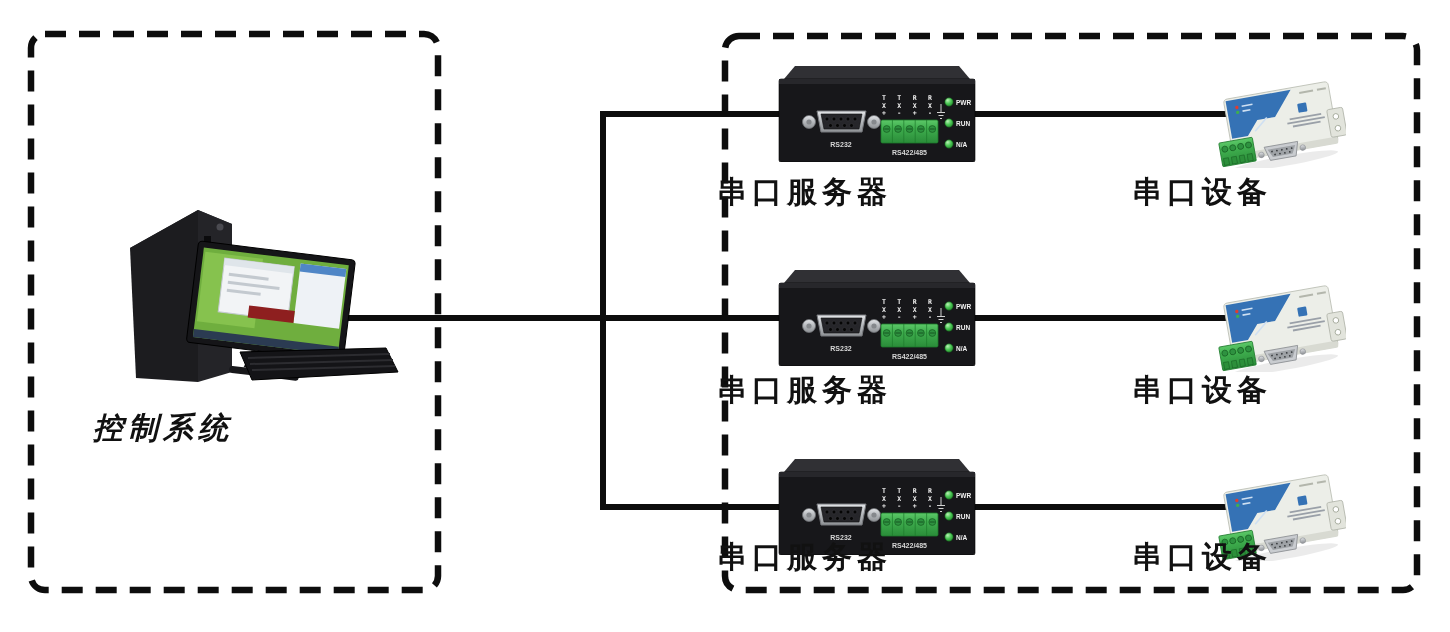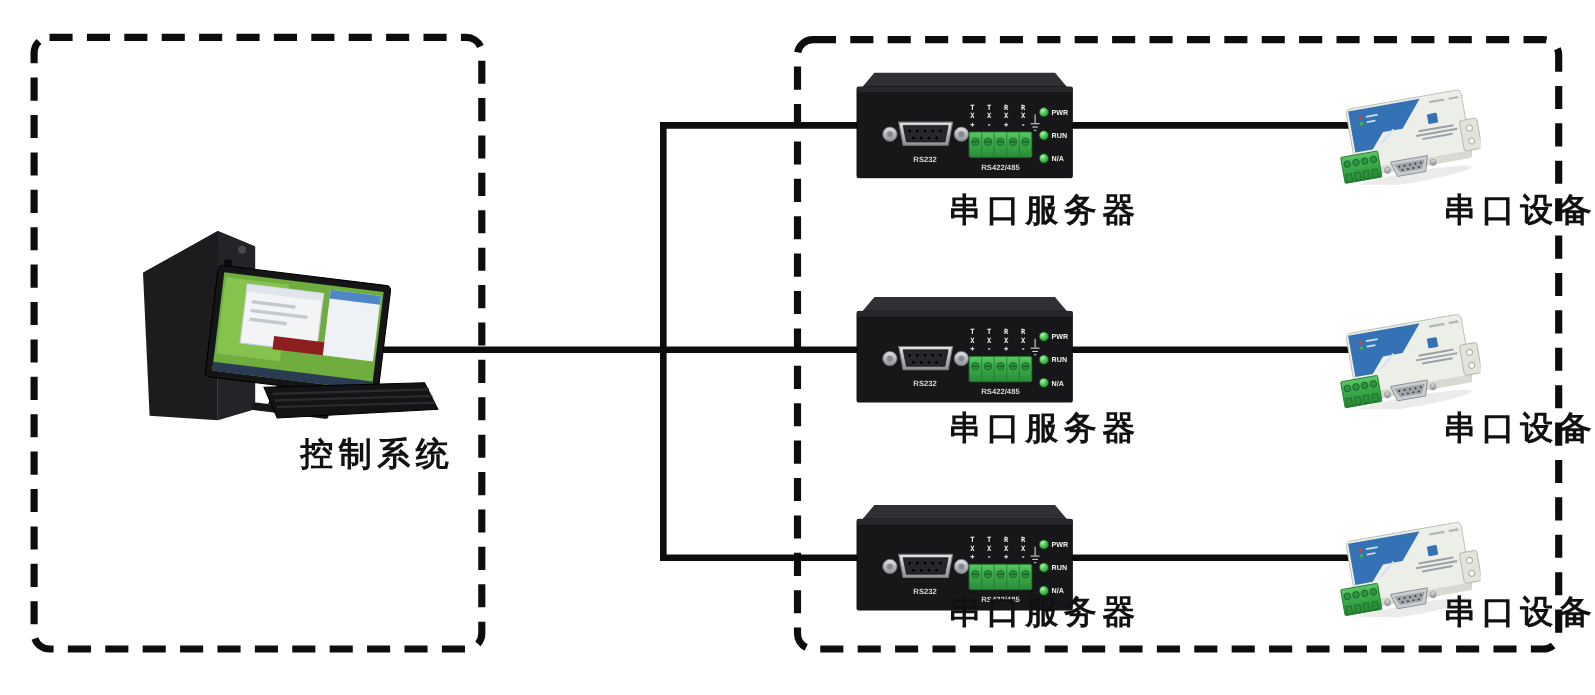--- a/index.html
+++ b/index.html
@@ -8,21 +8,21 @@
     width:1450px;height:632px;
     background:#ffffff;
     overflow:hidden;
     font-family:"Liberation Sans","DejaVu Sans",sans-serif;
   }
   .abs{position:absolute;}
   .layer{position:absolute;left:0;top:0;}
   .diagram-label{
     position:absolute;
     width:320px;height:34px;line-height:34px;
-    text-align:right;
+    text-align:left;
     font-size:30px;font-weight:700;
     letter-spacing:5px;
     color:#111111;
     white-space:nowrap;
   }
   svg{display:block;}
   #symdefs{position:absolute;width:0;height:0;overflow:hidden;}
 </style>
 </head>
 <body>
@@ -231,21 +231,21 @@
       <polygon points="158,152 182,152 188,170 152,170" fill="#1a1a1d"></polygon>
       <rect x="138" y="170" width="70" height="7" rx="3" fill="#17171a"></rect>
     </g>
     <g>
       <polygon points="140,152 286,148 298,172 152,180" fill="#141417" stroke="#000000"></polygon>
       <line x1="148" y1="158" x2="290" y2="154" stroke="#2c2c30" stroke-width="2"></line>
       <line x1="150" y1="164" x2="293" y2="160" stroke="#2c2c30" stroke-width="2"></line>
       <line x1="152" y1="170" x2="295" y2="166" stroke="#2c2c30" stroke-width="2"></line>
     </g>
   </svg>
-  <div class="diagram-label" style="left:93px;top:397px;">控制系统</div>
+  <div class="diagram-label" style="left:93px;top:411px;font-style:italic;">控制系统</div>
 
   <svg class="abs" style="left:777px;top:66px;" width="200" height="96">
       <use href="#sym-server" xlink:href="#sym-server"></use>
     </svg>
   <div class="diagram-label" style="left:717px;top:175px;">串口服务器</div>
   <svg class="abs" style="left:1216px;top:62px;" width="130" height="106">
       <use href="#sym-device" xlink:href="#sym-device"></use>
     </svg>
   <div class="diagram-label" style="left:1132px;top:175px;">串口设备</div>
 

